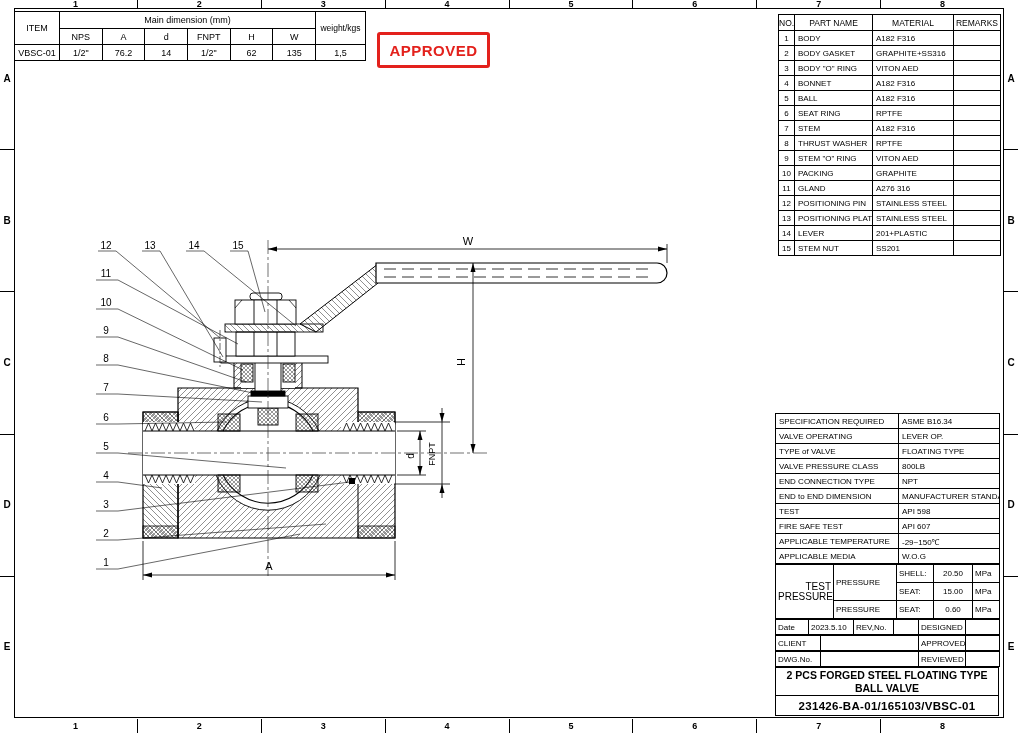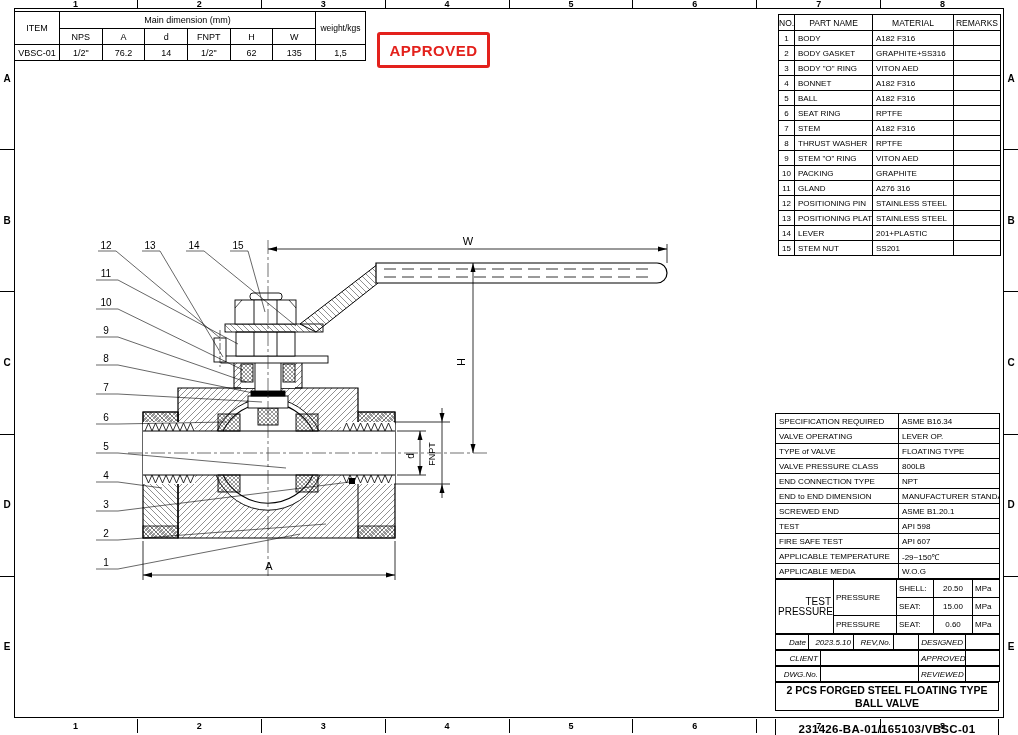--- a/index.html
+++ b/index.html
@@ -39,23 +39,23 @@
   #parts-table .c-no { text-align:center; }
   #parts-table .c-name, #parts-table .c-mat { text-align:left; padding-left:3px; }
   #parts-table th { height:16px; text-align:center; font-size:8.5px; }
   
   #spec-block { position:absolute; left:775px; top:413px; width:226px; }
   #spec-block table { width:224px; }
   .spec td { height:15px; font-size:8px; padding:0 3px; text-align:left; }
   .press td { font-size:8px; padding:4px 2px; text-align:left; }
   .press .tp { text-align:right; white-space:normal; line-height:10px; font-size:10px;margin-left:8px; }
   .press .pr { }
-  .tb-row td { height:15px; font-size:8px; padding:0 2px; text-align:right;font-style:italic; }
+  .tb-row td { height:15px; font-size:8px; padding:0 2px; text-align:left; }
   #title-box { width:224px; border:1px solid #000; height:29px; display:flex; flex-direction:column; align-items:center; justify-content:center; font-weight:bold; font-size:10.5px; line-height:13px; text-align:center; }
-  #dwgno-box { width:224px; border:1px solid #000; border-top:none; height:20px; display:flex; align-items:center; justify-content:center; font-weight:bold; font-size:11.5px; letter-spacing:0.3px;margin-top:8px; }
+  #dwgno-box { width:224px; border:1px solid #000; border-top:none; height:20px; display:flex; align-items:center; justify-content:center; font-weight:bold; font-size:11.5px; letter-spacing:0.3px; }
   
   #drawing { position:absolute; left:88px; top:236px; }
   text { font-family:"Liberation Sans", sans-serif; fill:#000; }
 </style>
 </head>
 <body>
 
 <div class="frame"></div>
 <div class="zones-h" id="zone-top">
     <div class="zcell">1</div>
@@ -252,24 +252,20 @@
         </tr>
         <tr>
           <td>END CONNECTION TYPE</td>
           <td>NPT</td>
         </tr>
         <tr>
           <td>END to END DIMENSION</td>
           <td>MANUFACTURER STANDARD</td>
         </tr>
         <tr>
-          <td>SCREWED END</td>
-          <td>ASME B1.20.1</td>
-        </tr>
-        <tr>
           <td>TEST</td>
           <td>API 598</td>
         </tr>
         <tr>
           <td>FIRE SAFE TEST</td>
           <td>API 607</td>
         </tr>
         <tr>
           <td>APPLICABLE TEMPERATURE</td>
           <td>-29~150℃</td>

